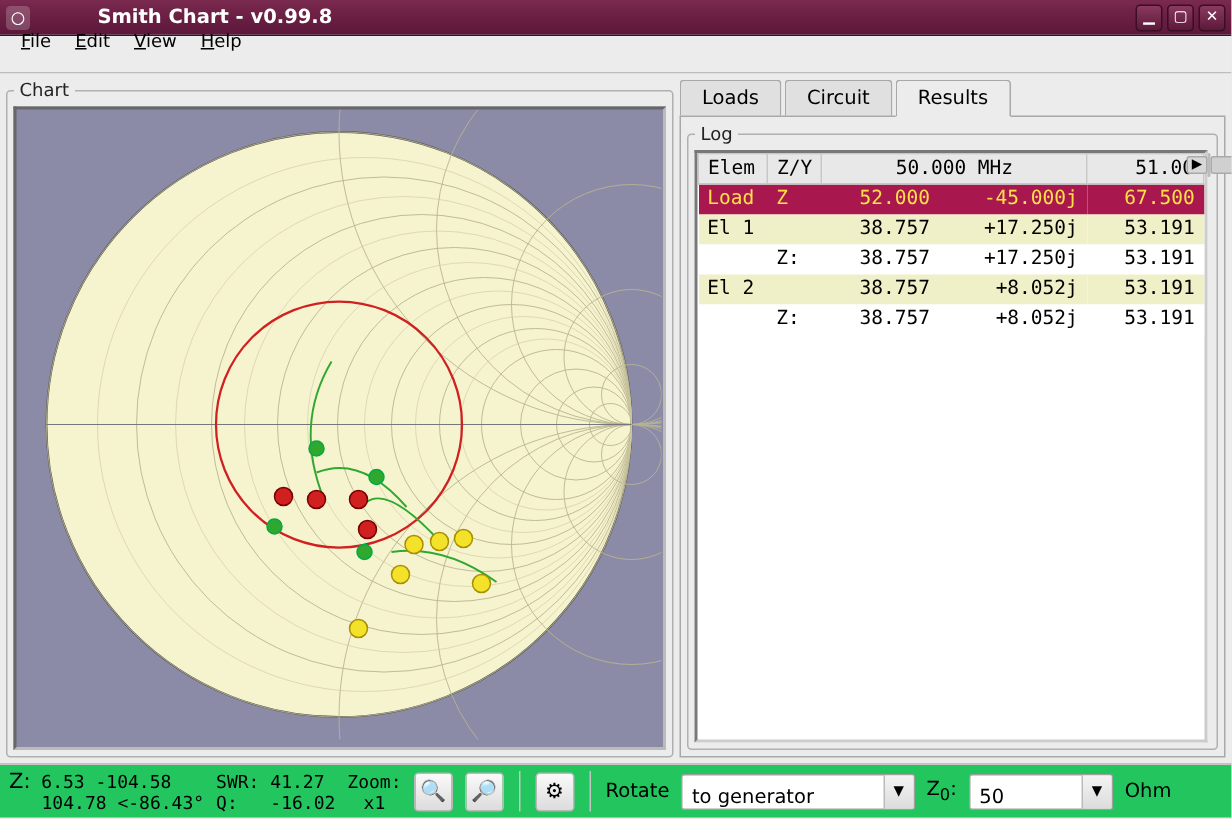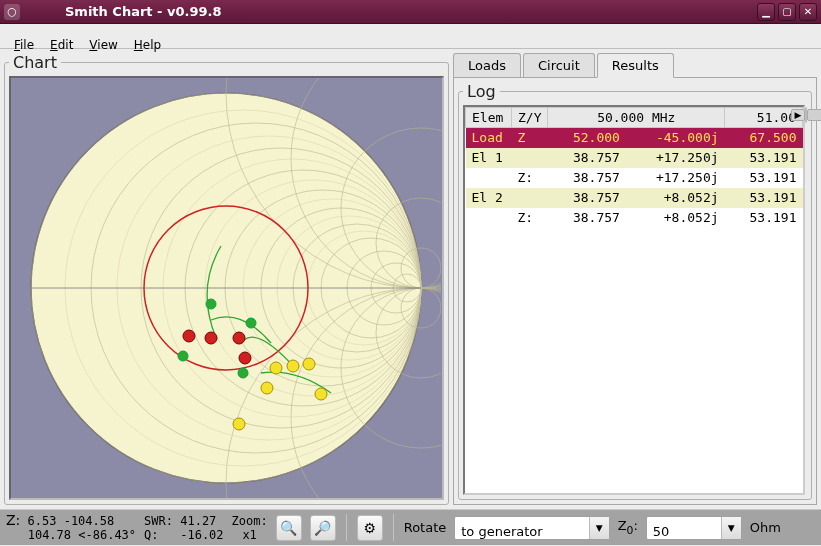--- a/index.html
+++ b/index.html
@@ -41,21 +41,21 @@
     display: flex; align-items: center; justify-content: center;
     font-size: 10px;
     cursor: pointer;
   }
   
   .menubar {
     height: 24px;
     background: #ececec;
     border-bottom: 1px solid #bdbdbd;
     display: flex;
-    align-items: flex-start;
+    align-items: flex-end;
     padding: 12px 6px;
   }
   .menubar .menu-item {
     padding: 2px 8px;
     cursor: pointer;
   }
   .menubar .menu-item .ul { text-decoration: underline; }
   
   .content {
     display: flex;
@@ -66,21 +66,21 @@
   }
   fieldset.panel {
     border: 1px solid #b0b0b0;
     border-radius: 3px;
     margin: 0;
     padding: 4px;
     background: #ececec;
   }
   fieldset.panel > legend {
     padding: 0 4px;
-    font-size: 16px;
+    font-size: 12px;
     color: #222;
   }
   .left-pane {
     width: 445px;
     display: flex;
     flex-direction: column;
   }
   .chart-frame {
     flex: 1;
     display: flex;
@@ -170,21 +170,21 @@
     right: 1px; top: 1px; bottom: 1px; width: 14px;
     background: #d8d8d8;
     border: 1px solid #aaa;
     border-radius: 2px;
     display: flex; align-items: center; justify-content: center;
     font-size: 9px;
   }
   
   .bottombar {
     height: 36px;
-    background: #a3a3a3;
+    background: #22c55e;
     border-top: 1px solid #c8c8c8;
     display: flex;
     align-items: center;
     padding: 0 6px;
     gap: 8px;
     font-size: 13px;
   }
   .status-block {
     line-height: 14px;
     font-family: "DejaVu Sans Mono", monospace;

